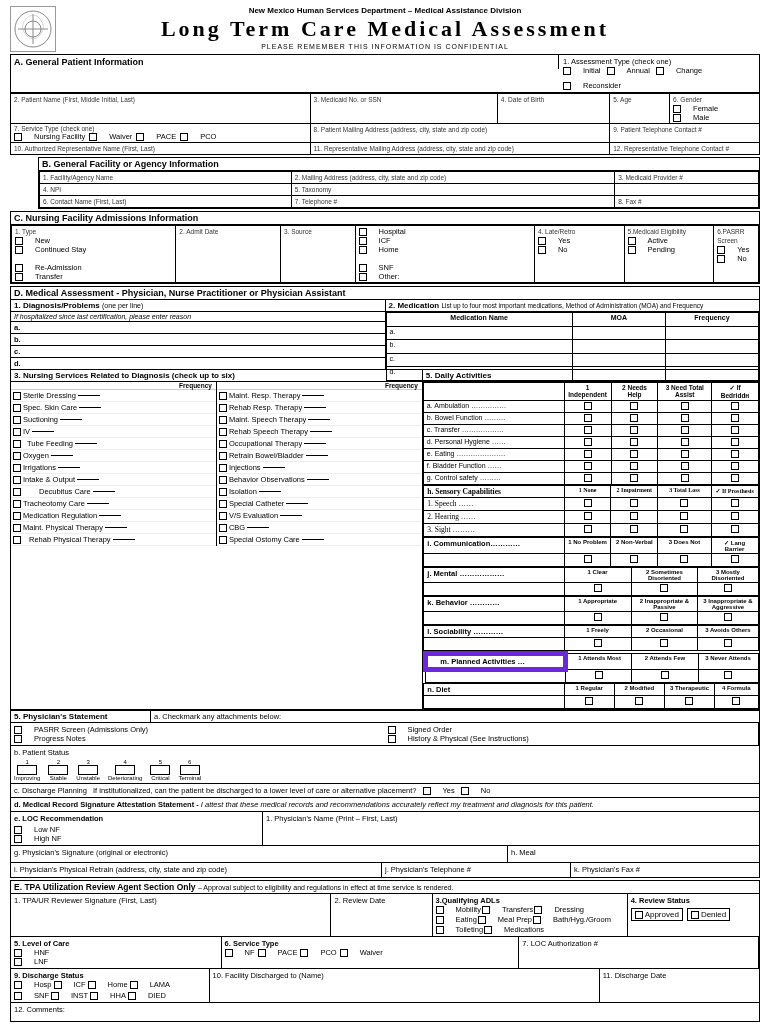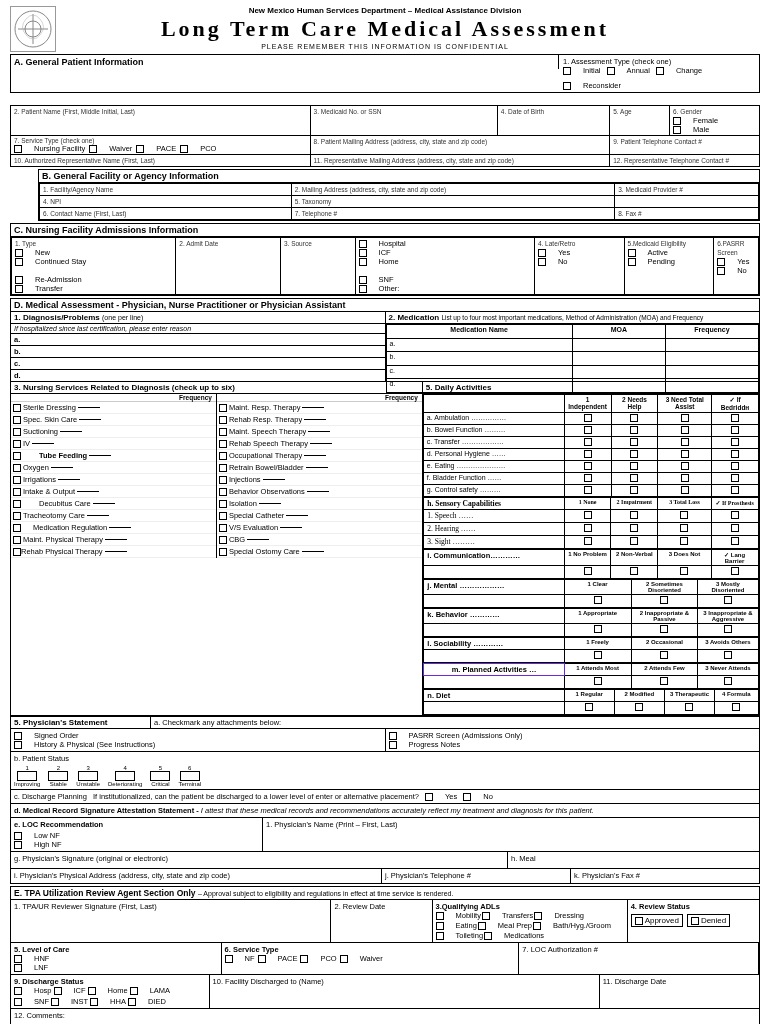--- a/index.html
+++ b/index.html
@@ -166,21 +166,21 @@
     </div>
     <div style="flex:1; text-align:center;">
       <div class="header-top">New Mexico Human Services Department – Medical Assistance Division</div>
       <div class="header-title">Long Term Care Medical Assessment</div>
       <div class="header-sub">PLEASE REMEMBER THIS INFORMATION IS CONFIDENTIAL</div>
     </div>
   </div>
 
   <div style="margin-bottom:2px;">
 
-    <div style="display:flex; align-items:flex-start; border:1px solid #000; margin-bottom:12px;">
+    <div style="display:flex; align-items:flex-start; border:1px solid #000; margin-bottom:0;">
       <div style="flex:1; border-right:1px solid #000; padding:2px 3px;">
         <span class="section-label">A. </span>
         <span class="section-title">General Patient Information</span>
       </div>
       <div style="width:200px; padding:2px 4px;">
         <div style="font-size:7.5px;">1. Assessment Type (check one)</div>
         <div style="display:flex; gap:6px; flex-wrap:wrap;">
           <label class="checkbox-label">
               <span class="cb"></span>
               <span>Initial</span>
@@ -459,21 +459,21 @@
                 <span style="margin-left:2px;">Suctioning</span>
                 <span class="ns-freq"></span>
               </div>
             <div class="ns-row">
                 <span class="cb"></span>
                 <span style="margin-left:2px;">IV</span>
                 <span class="ns-freq"></span>
               </div>
             <div class="ns-row">
                 <span class="cb"></span>
-                <span style="margin-left:18px;font-weight:bold;">Tube Feeding</span>
+                <span style="margin-left:6px;">Tube Feeding</span>
                 <span class="ns-freq"></span>
               </div>
             <div class="ns-row">
                 <span class="cb"></span>
                 <span style="margin-left:2px;">Oxygen</span>
                 <span class="ns-freq"></span>
               </div>
             <div class="ns-row">
                 <span class="cb"></span>
                 <span style="margin-left:2px;">Irrigations</span>
@@ -489,31 +489,31 @@
                 <span style="margin-left:18px;">Decubitus Care</span>
                 <span class="ns-freq"></span>
               </div>
             <div class="ns-row">
                 <span class="cb"></span>
                 <span style="margin-left:2px;">Tracheotomy Care</span>
                 <span class="ns-freq"></span>
               </div>
             <div class="ns-row">
                 <span class="cb"></span>
-                <span style="margin-left:12px;">Medication Regulation</span>
+                <span style="margin-left:2px;">Medication Regulation</span>
                 <span class="ns-freq"></span>
               </div>
             <div class="ns-row">
                 <span class="cb"></span>
                 <span style="margin-left:2px;">Maint. Physical Therapy</span>
                 <span class="ns-freq"></span>
               </div>
             <div class="ns-row">
                 <span class="cb"></span>
-                <span style="margin-left:0;">Rehab Physical Therapy</span>
+                <span style="margin-left:8px;">Rehab Physical Therapy</span>
                 <span class="ns-freq"></span>
               </div>
           </div>
 
           <div style="flex:1;">
             <div style="display:flex; padding:0 2px; border-bottom:1px solid #ccc;">
               <div style="flex:1;"></div>
               <div class="freq-header">Frequency</div>
             </div>
             <div class="ns-row">
@@ -767,21 +767,21 @@
             </tbody>
                   </table>
           </td>
               </tr>
 
           <tr>
                 <td colspan="5" style="padding:0; border:none;">
             <table style="width:100%; font-size:6.5px; border-collapse:collapse;">
               <tbody>
                       <tr>
-                <td style="width:42%; border:1px solid #6d28d9; padding:1px 12px; font-weight:bold;text-align:center;">m. Planned Activities …</td>
+                <td style="width:42%; border:5px solid #6d28d9; padding:1px 12px; font-weight:bold;">m. Planned Activities …</td>
                 <td style="width:20%; text-align:center; border:1px solid #000; font-size:6px; font-weight:bold;">1 Attends Most</td>
                 <td style="width:20%; text-align:center; border:1px solid #000; font-size:6px; font-weight:bold;">2 Attends Few</td>
                 <td style="width:18%; text-align:center; border:1px solid #000; font-size:6px; font-weight:bold;">3 Never Attends</td>
               </tr>
               <tr>
                         <td style="border:1px solid #000; padding:1px 3px;"></td>
                         <td style="border:1px solid #000; text-align:center;"><span class="cb"></span></td>
                         <td style="border:1px solid #000; text-align:center;"><span class="cb"></span></td>
                         <td style="border:1px solid #000; text-align:center;"><span class="cb"></span></td>
                       </tr>
@@ -816,38 +816,38 @@
           </table>
       </div>
     </div>
 
     <div style="border-top:1px solid #000;">
       <div style="display:flex; border-bottom:1px solid #000;">
         <div style="width:140px; border-right:1px solid #000; padding:1px 3px; font-weight:bold; font-size:8px;">5. Physician's Statement</div>
         <div style="flex:1; padding:1px 3px; font-size:7.5px;">a. Checkmark any attachments below:</div>
       </div>
       <div style="display:flex; border-bottom:1px solid #000;">
+        <div style="flex:1; padding:2px 3px;">
+          <label class="checkbox-label">
+              <span class="cb"></span>
+              <span>PASRR Screen (Admissions Only)</span>
+            </label>
+          <label class="checkbox-label">
+              <span class="cb"></span>
+              <span>Progress Notes</span>
+            </label>
+        </div>
         <div style="flex:1; border-right:1px solid #000; padding:2px 3px;">
           <label class="checkbox-label">
               <span class="cb"></span>
               <span>Signed Order</span>
             </label>
           <label class="checkbox-label">
               <span class="cb"></span>
               <span>History &amp; Physical (See Instructions)</span>
-            </label>
-        </div>
-        <div style="flex:1; padding:2px 3px;">
-          <label class="checkbox-label">
-              <span class="cb"></span>
-              <span>PASRR Screen (Admissions Only)</span>
-            </label>
-          <label class="checkbox-label">
-              <span class="cb"></span>
-              <span>Progress Notes</span>
             </label>
         </div>
       </div>
 
       <div style="border-bottom:1px solid #000; padding:2px 3px;">
         <div style="font-size:7.5px; margin-bottom:2px;">b. Patient Status</div>
         <div style="display:flex; align-items:flex-end; gap:8px;">
           <div style="display:flex; flex-direction:column; align-items:center;">
             <div style="font-size:6px;">1</div>
             <div style="width:20px; height:10px; border:1px solid #000;"></div>
@@ -876,21 +876,21 @@
           <div style="display:flex; flex-direction:column; align-items:center;">
             <div style="font-size:6px;">6</div>
             <div style="width:20px; height:10px; border:1px solid #000;"></div>
             <div style="font-size:6px;">Terminal</div>
           </div>
         </div>
       </div>
 
       <div style="border-bottom:1px solid #000; padding:2px 3px; display:flex; align-items:center; gap:6px; font-size:7.5px;">
         <span>c. Discharge Planning</span>
-        <span>If institutionalized, can the patient be discharged to a lower level of enter or alternative placement?</span>
+        <span>If institutionalized, can the patient be discharged to a lower level of care or alternative placement?</span>
         <label class="checkbox-label">
             <span class="cb"></span>
             <span>Yes</span>
           </label>
         <label class="checkbox-label">
             <span class="cb"></span>
             <span>No</span>
           </label>
       </div>
 
@@ -919,21 +919,21 @@
         <div style="flex:2; border-right:1px solid #000; padding:2px 3px; min-height:16px;">
           <div style="font-size:7.5px;">g. Physician's Signature (original or electronic)</div>
         </div>
         <div style="flex:1; padding:2px 3px; min-height:16px;">
           <div style="font-size:7.5px;">h. Meal</div>
         </div>
       </div>
 
       <div style="display:flex;">
         <div style="flex:2; border-right:1px solid #000; padding:2px 3px; min-height:14px;">
-          <div style="font-size:7.5px;">i. Physician's Physical Address (address, city, state and zip code)</div>
+          <div style="font-size:7.5px;">i. Physician's Physical Retrain (address, city, state and zip code)</div>
         </div>
         <div style="flex:1; border-right:1px solid #000; padding:2px 3px; min-height:14px;">
           <div style="font-size:7.5px;">j. Physician's Telephone #</div>
         </div>
         <div style="flex:1; padding:2px 3px; min-height:14px;">
           <div style="font-size:7.5px;">k. Physician's Fax #</div>
         </div>
       </div>
     </div>
   </div>

